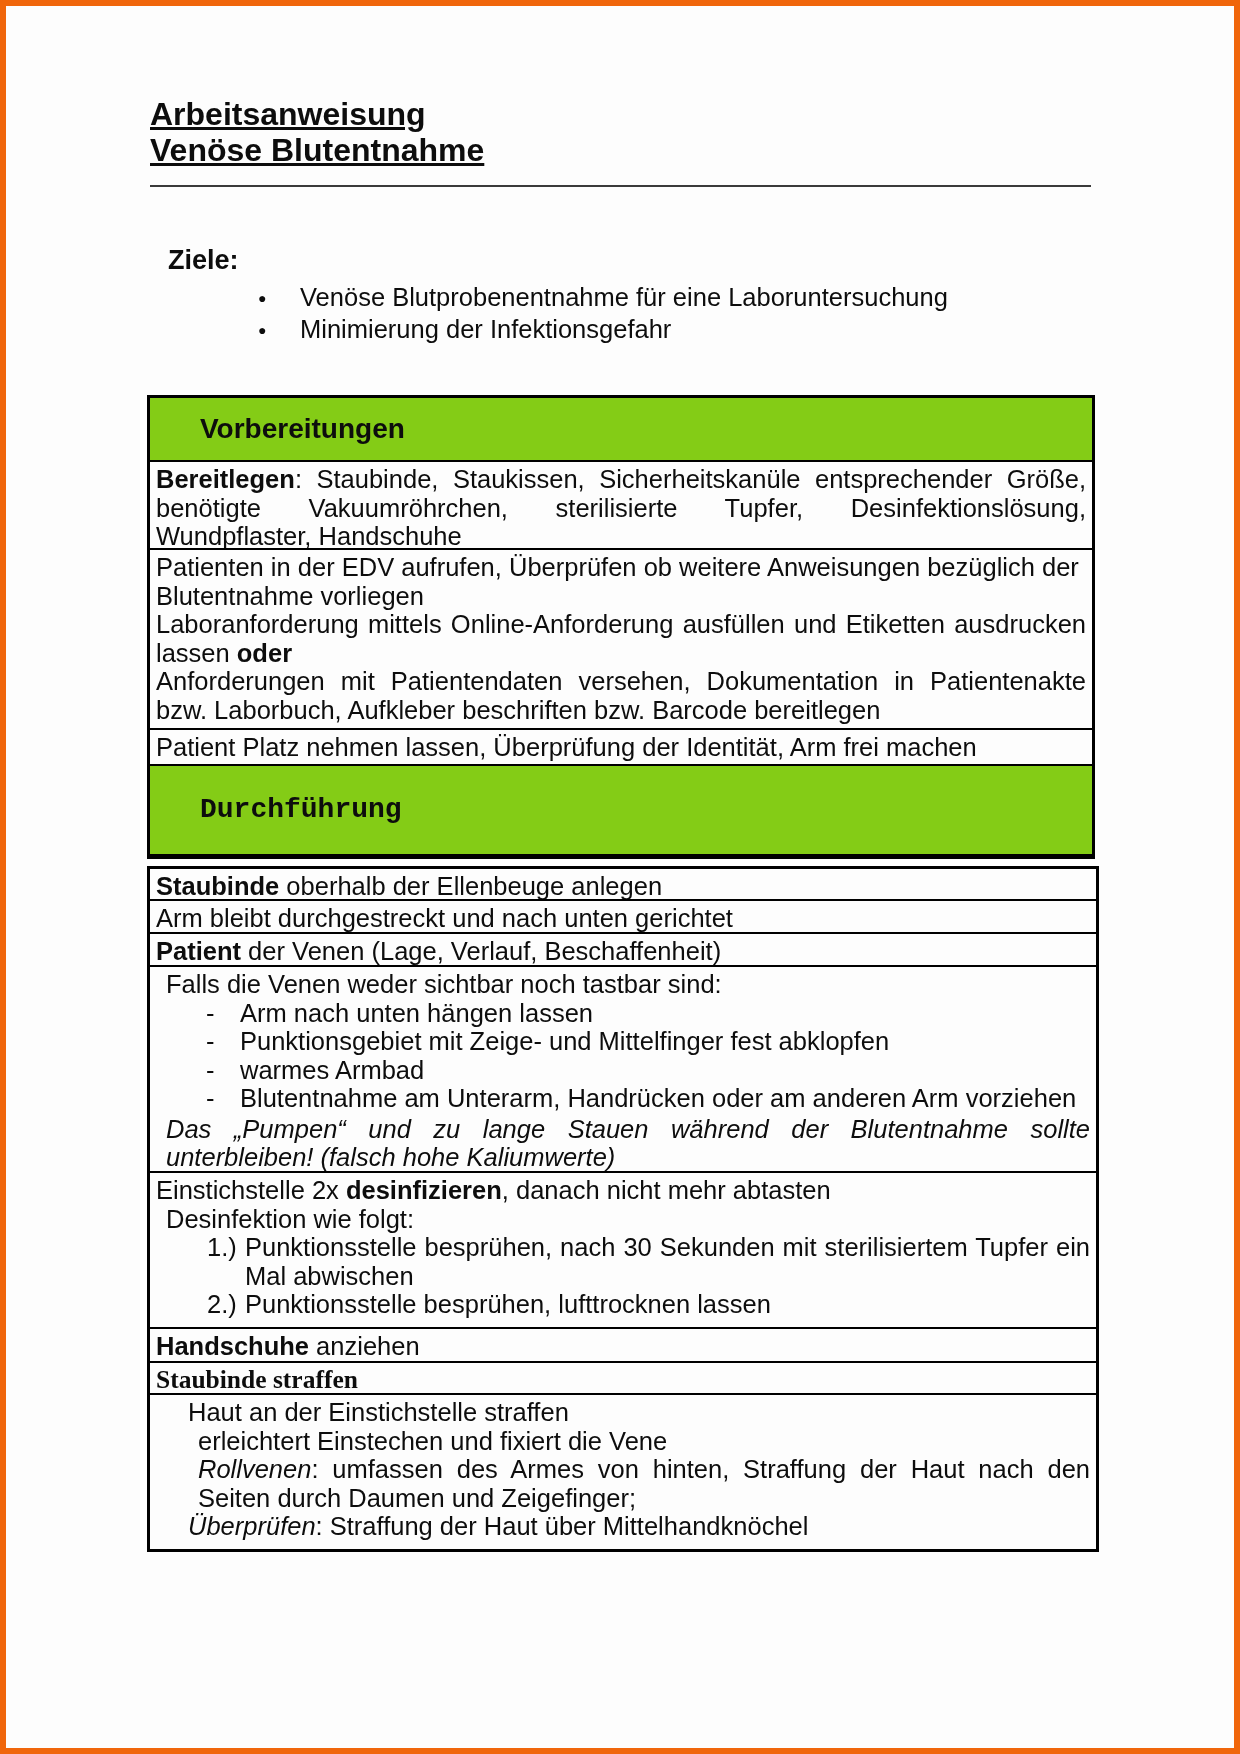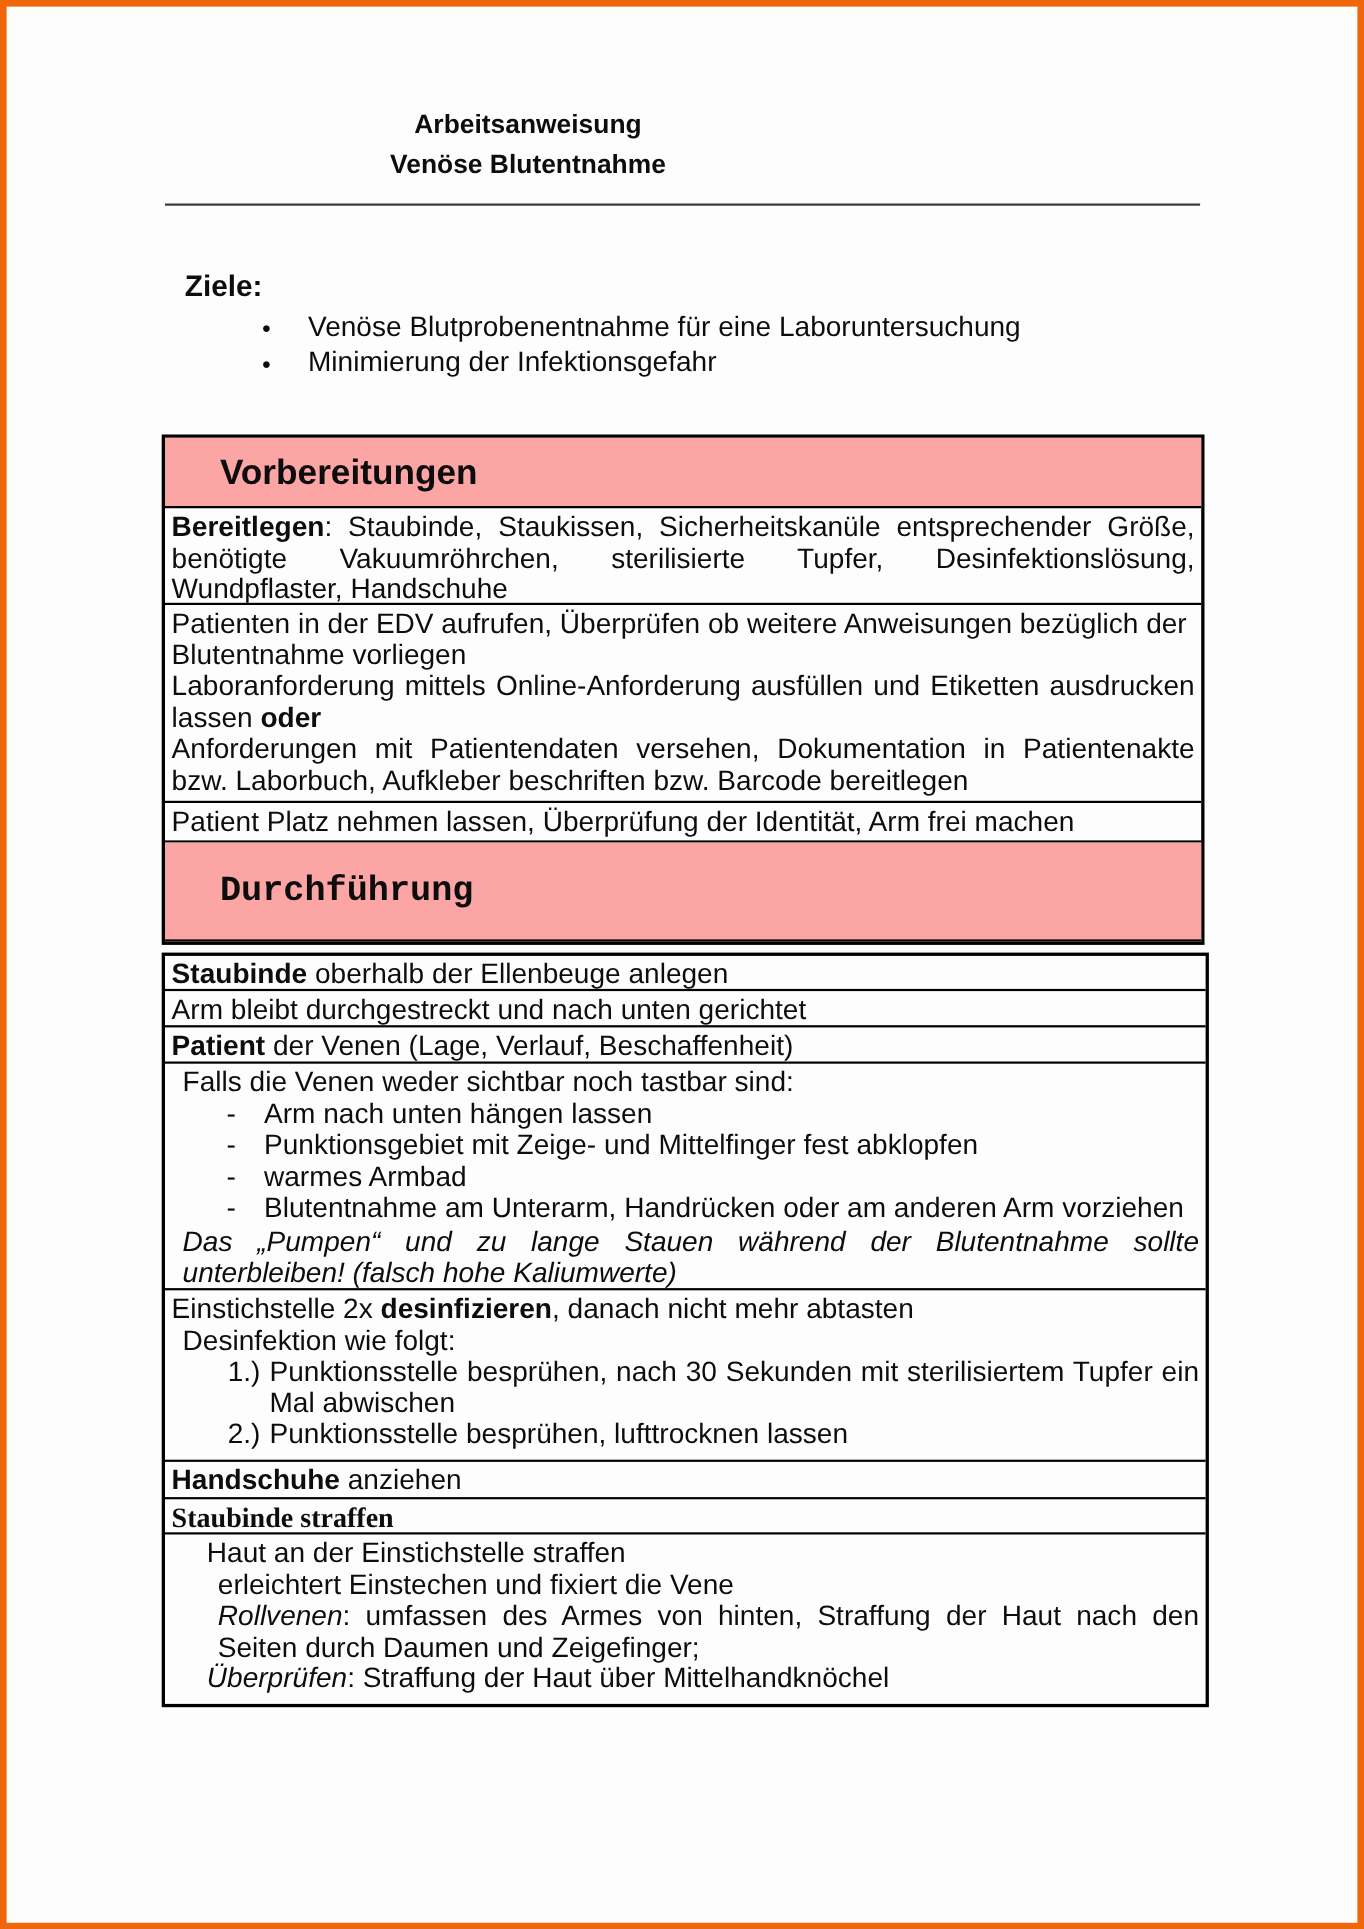--- a/index.html
+++ b/index.html
@@ -13,55 +13,55 @@
     overflow:hidden;
   }
   .frame {
     position:absolute; inset:0;
     border:6px solid #f0660b;
     pointer-events:none; z-index:10;
   }
   
   .doc-title {
     position:absolute; top:96px; left:150px; width:660px;
-    text-align:center; font-weight:bold;
-    font-size:24px; line-height:36px;
+    font-weight:bold;
+    font-size:32px; line-height:36px;text-decoration:underline;
   }
   .title-rule {
     position:absolute; top:185px; left:150px; width:941px; height:0;
     border:none; border-top:2px solid #3a3a3a;
   }
   
   .goals-heading {
     position:absolute; top:245px; left:168px;
     font-size:27px; font-weight:bold;
   }
   .goals-list {
-    position:absolute; top:282px; left:144px; width:960px;
+    position:absolute; top:282px; left:164px; width:960px;
     list-style:none;
   }
   .goals-list li {
     position:relative; padding-left:136px;
     font-size:25.5px; line-height:31.5px;
   }
   .goals-list li::before {
     content:"●"; position:absolute; left:94px; top:1px;
     font-size:14px;
   }
   
   .dtable {
     position:absolute; left:147px;
     border:3px solid #000;
     background:#fdfdfd;
     font-size:25.5px; line-height:28.5px;
   }
   .dtable .band {
-    background:#fca5a5;
+    background:#84cc16;
     border-bottom:2px solid #000;
-    font-size:32px; font-weight:bold;
+    font-size:28px; font-weight:bold;
     padding-left:50px;
     display:flex; align-items:center;
   }
   .dtable .trow { border-bottom:2px solid #000; padding:3px 6px; overflow:hidden; }
   .dtable .trow.last { border-bottom:none;padding-left:38px; }
   .t1 { top:395px; width:948px; }
   .t2 { top:866px; width:952px; }
   .b { font-weight:bold; }
   .i { font-style:italic; }
   .justify { text-align:justify; }

